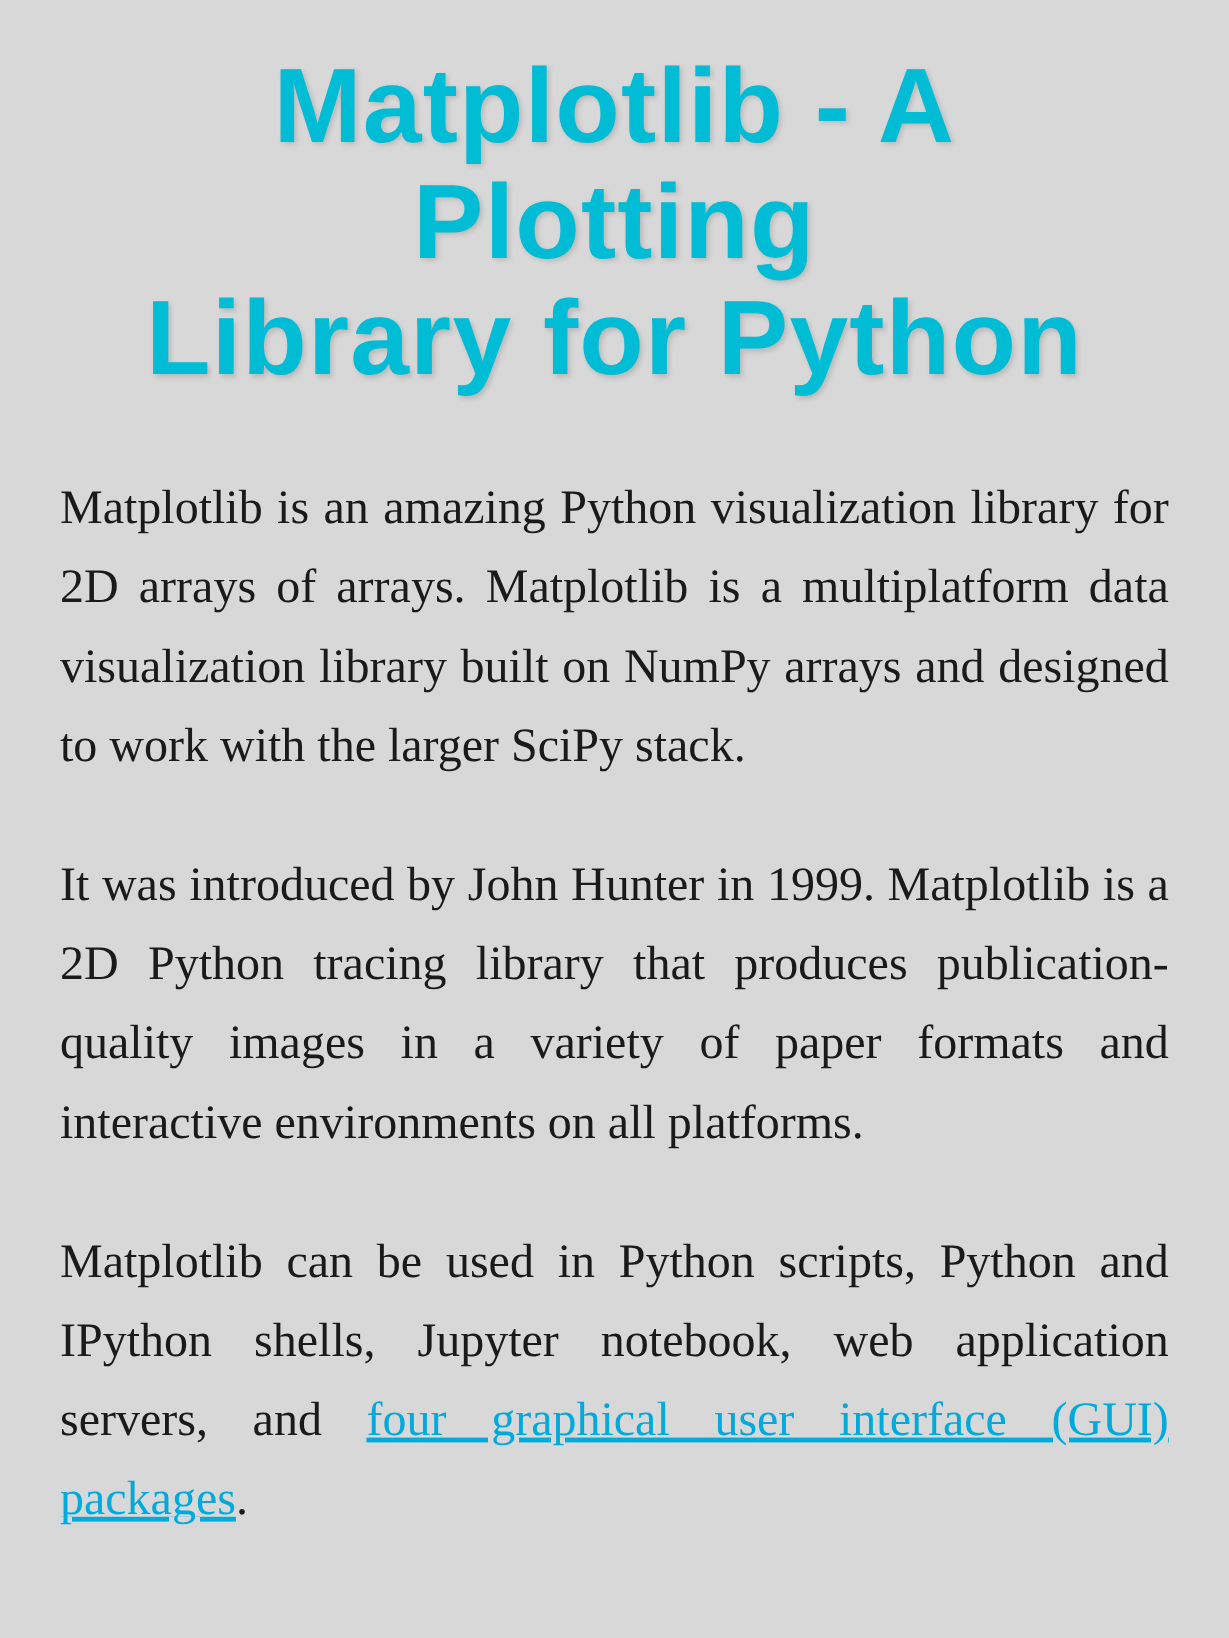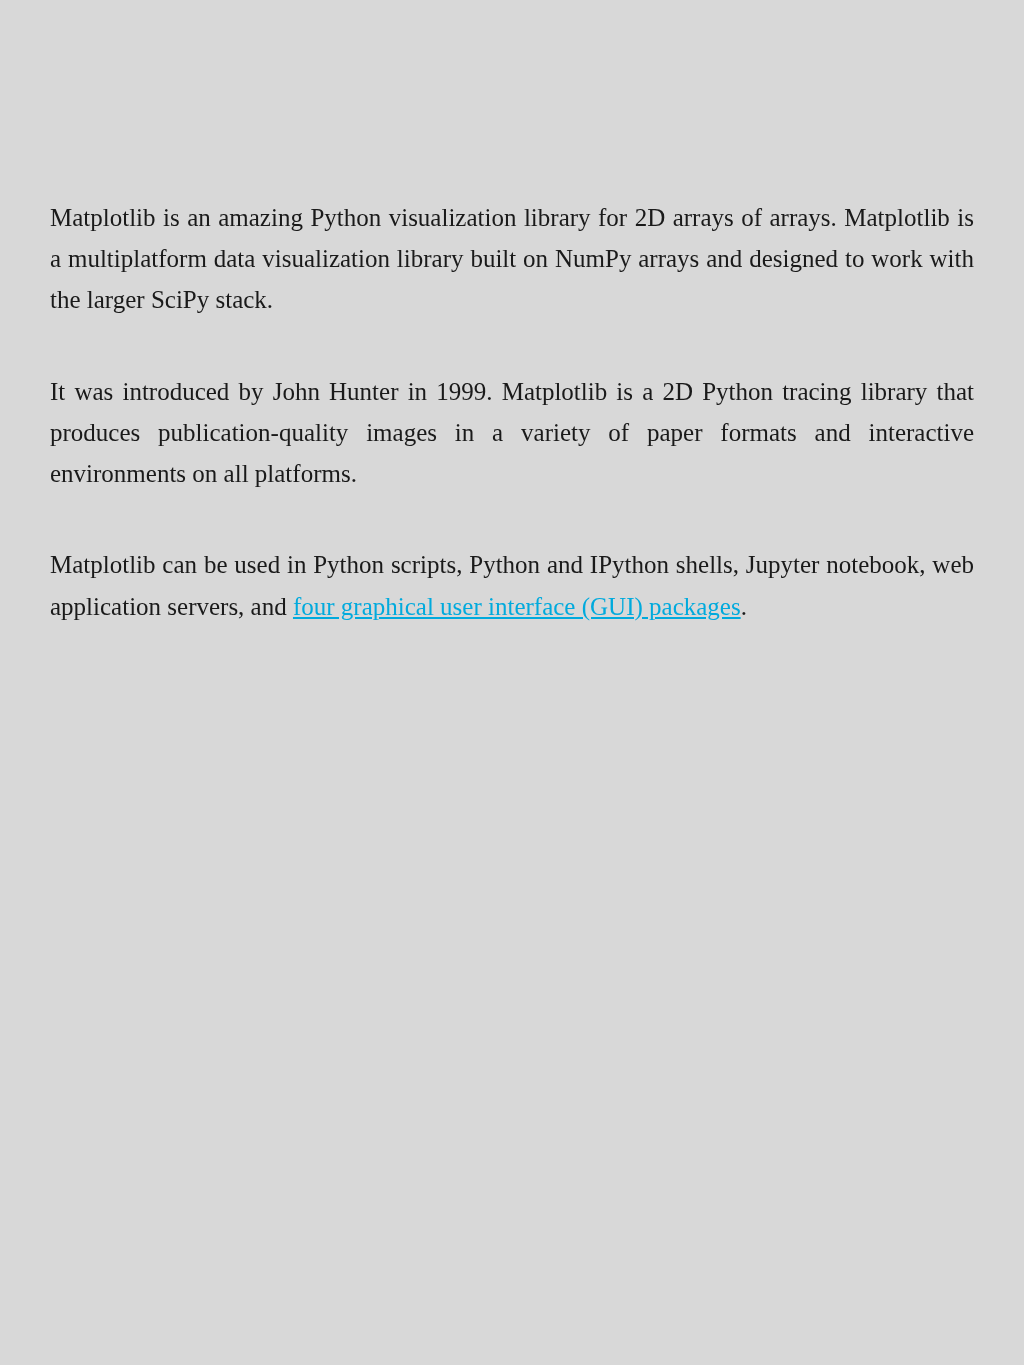--- a/index.html
+++ b/index.html
@@ -26,39 +26,40 @@
       text-shadow: 2px 2px 4px rgba(0,0,0,0.15);
       font-family: 'Arial Black', 'Impact', sans-serif;
       letter-spacing: 1px;
     }
 
     .content-section {
       margin-bottom: 50px;
     }
 
     .content-paragraph {
-      font-size: 25px;
+      font-size: 40px;
       line-height: 1.65;
       color: #1a1a1a;
       text-align: justify;
       font-family: 'Georgia', serif;
     }
 
     .highlight-link {
       color: #00aadd;
       text-decoration: underline;
       cursor: pointer;
       font-weight: normal;
     }
   </style>
 </head>
 <body>
 
 <h1 class="page-title">
-  <br>
+  <span>Matplotlib - A Plotting</span><br>
+  <span>Library for Python</span>
 </h1>
 
 <div class="content-section">
   <p class="content-paragraph">Matplotlib is an amazing Python visualization library for 2D arrays of arrays. Matplotlib is a multiplatform data visualization library built on NumPy arrays and designed to work with the larger SciPy stack.</p>
 </div>
 
 <div class="content-section">
   <p class="content-paragraph">It was introduced by John Hunter in 1999. Matplotlib is a 2D Python tracing library that produces publication-quality images in a variety of paper formats and interactive environments on all platforms.</p>
 </div>
 

